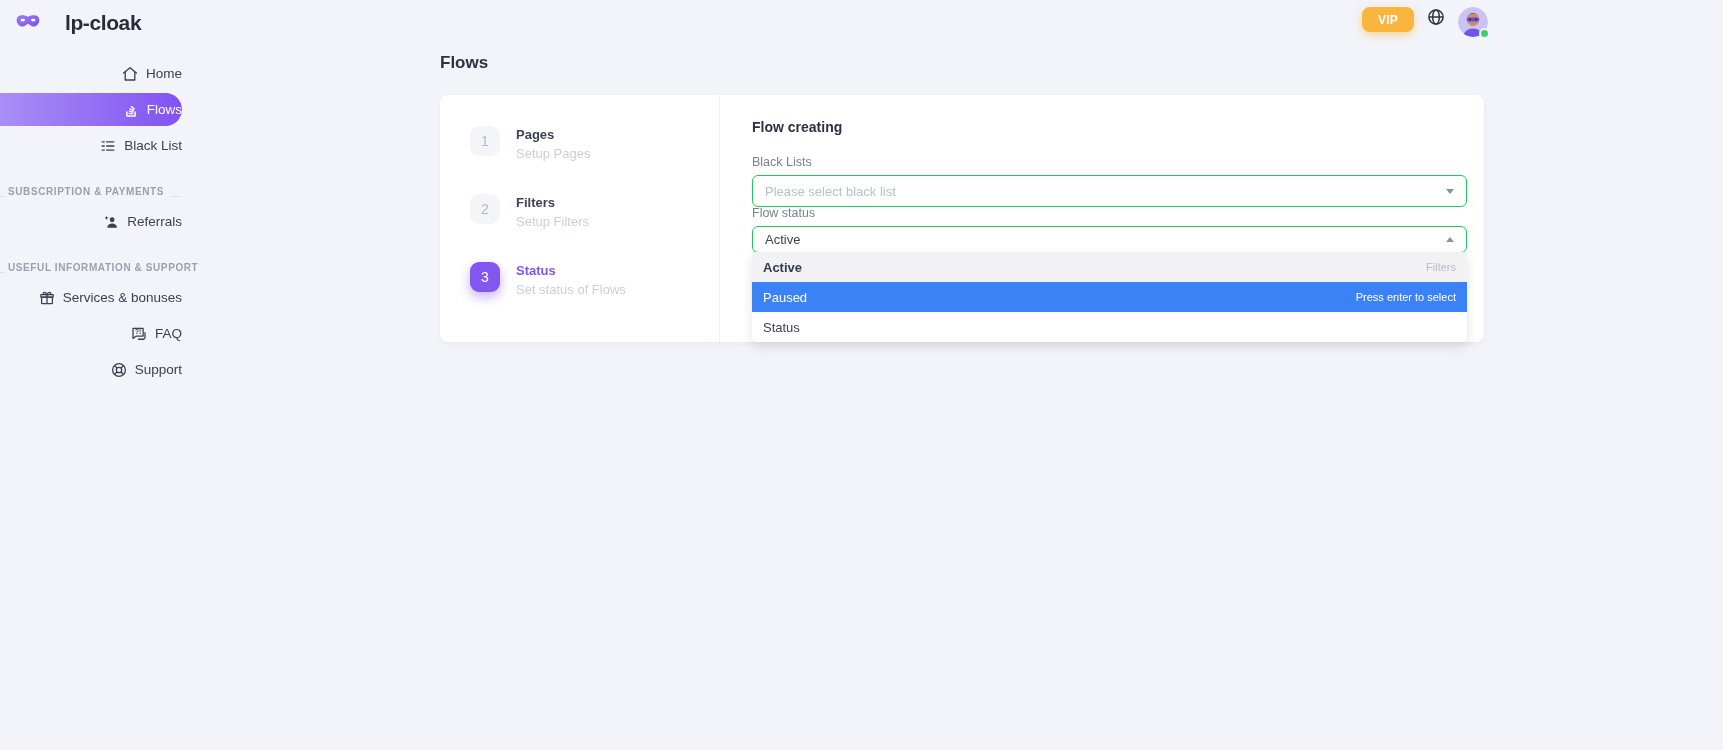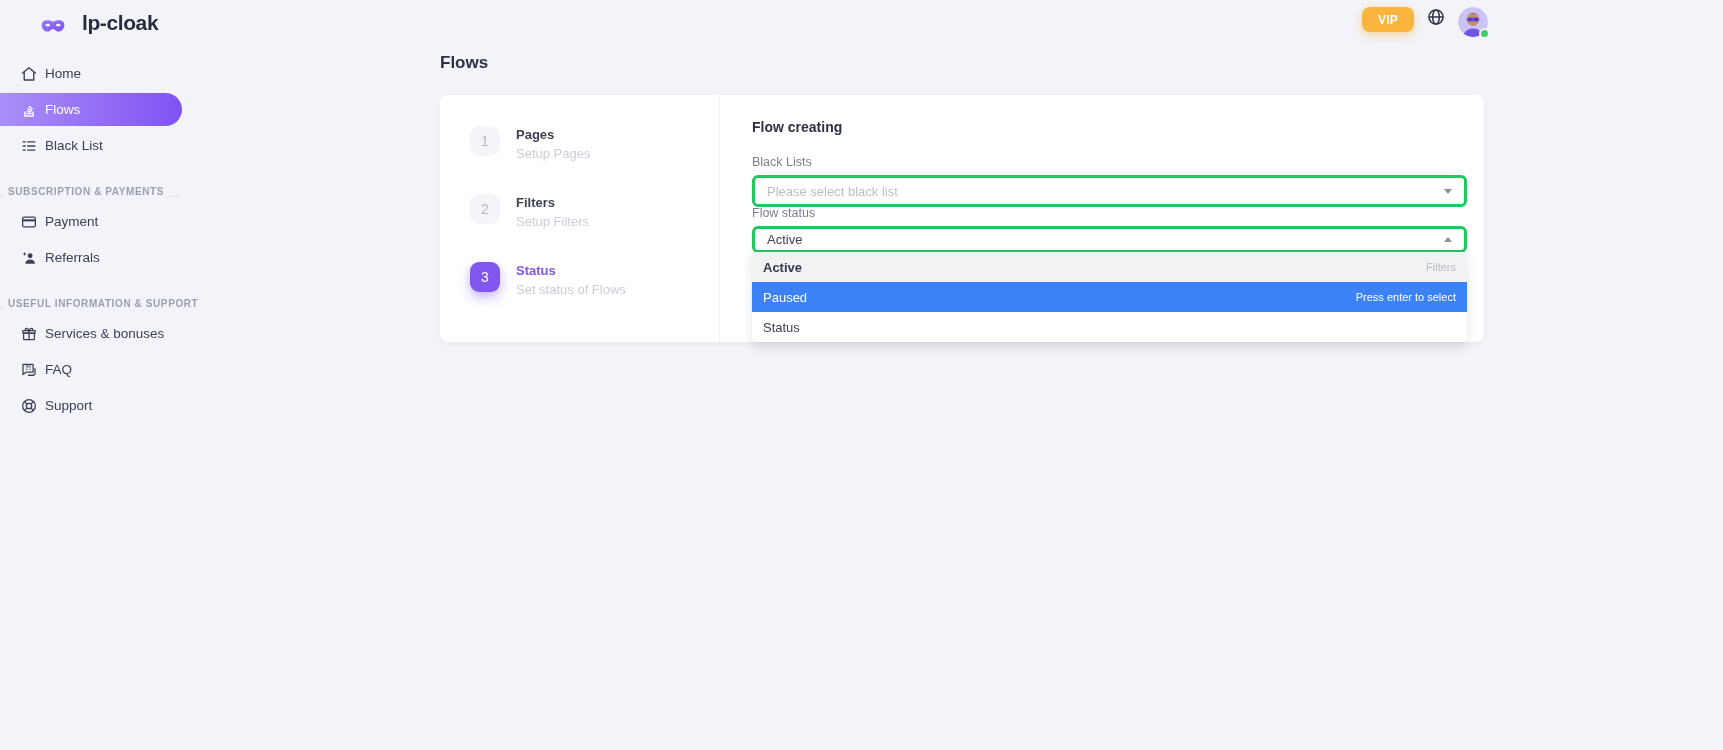--- a/index.html
+++ b/index.html
@@ -7,29 +7,29 @@
   body {
     position: relative;
     background: #f3f4f9;
     font-family: "Liberation Sans", sans-serif;
     overflow: hidden;
     color: #3b4052;
   }
 
   
   .sidebar { position: absolute; left: 0; top: 0; width: 182px; height: 100%; }
-  .logo { display: flex; align-items: flex-end; gap: 16px; padding: 11px 0 0 15px; cursor: pointer; margin-left: 25px; }
+  .logo { display: flex; align-items: flex-start; gap: 24px; padding: 11px 0 0 15px; cursor: pointer; }
   .logo svg { width: 26px; height: 19px; }
   .logo-text { font-size: 21px; font-weight: 800; color: #272b3a; letter-spacing: -0.4px; }
 
   .nav { margin-top: 22px; }
   .nav-item {
     display: flex; align-items: center; gap: 7px;
     height: 33px; padding-left: 20px; margin-top: 3px;
-    font-size: 13.5px; color: #3b4052; cursor: pointer;
+    font-size: 13.5px; color: #3b4052; cursor: pointer; justify-content: flex-end;
   }
   .nav-item svg { width: 18px; height: 18px; flex: none; }
   .nav-item.active {
     background: linear-gradient(90deg, #a98ff7, #8152f2);
     color: #ffffff;
     border-radius: 0 999px 999px 0;
   }
   .section-title {
     display: flex; align-items: flex-end;
     margin: 24px 0 8px 0;
@@ -79,21 +79,21 @@
   .step-title { font-size: 13px; font-weight: 700; color: #3d4254; padding-top: 1px; }
   .step.active .step-title { color: #8257f0; }
   .step-sub { font-size: 13px; color: #caced9; margin-top: 4px; }
 
   .form-col { flex: 1; position: relative; padding: 24px 17px 12px 32px; }
   .form-title { font-size: 14px; font-weight: 700; color: #2c3144; line-height: 16px; margin-bottom: 21px; }
   .field-label { font-size: 12.5px; color: #7b8190; line-height: 13px; margin-bottom: 6px; }
   .field-label + .select { margin-bottom: 0; }
 
   .select {
-    border: 3px solid #22c55e; border-radius: 6px; background: #fff;
+    border: 1px solid #22c55e; border-radius: 6px; background: #fff;
     display: flex; align-items: center; padding: 0 12px;
     cursor: pointer; width: 100%;
   }
   .select-lg { height: 32px; margin-bottom: 11px; }
   .select-sm { height: 27px; border-radius: 6px 6px 6px 6px; }
   .select .value { font-size: 13px; color: #3d4254; }
   .select .placeholder { font-size: 13px; color: #b9bfca; }
   .caret-down, .caret-up { margin-left: auto; width: 0; height: 0; border-left: 4px solid transparent; border-right: 4px solid transparent; }
   .caret-down { border-top: 5px solid #8b909d; }
   .caret-up { border-bottom: 5px solid #8b909d; }
@@ -158,27 +158,20 @@
         <path d="M4.5 6.5h2.2M4.5 12h2.2M4.5 17.5h2.2"></path>
           <path d="M10.5 6.5h9M10.5 12h9M10.5 17.5h9"></path>
       </svg>
       <span>Black List</span>
     </div>
 
     <div class="section-title">
       <span>SUBSCRIPTION &amp; PAYMENTS</span>
     </div>
 
-    <div class="nav-item">
-      <svg viewBox="0 0 24 24" fill="none" stroke="currentColor" stroke-width="1.7">
-        <rect x="3.5" y="5.5" width="17" height="13" rx="2"></rect>
-          <path d="M3.5 9.8h17" stroke-width="2.8"></path>
-      </svg>
-      <span>Payment</span>
-    </div>
 
     <div class="nav-item">
       <svg viewBox="0 0 24 24" fill="currentColor">
         <circle cx="13.5" cy="9" r="3.2"></circle>
         <path d="M7 19.5c0-3.4 2.9-5.6 6.5-5.6s6.5 2.2 6.5 5.6z"></path>
         <path d="M6.1 3.9l.8 1.9 1.9.8-1.9.8-.8 1.9-.8-1.9-1.9-.8 1.9-.8z"></path>
       </svg>
       <span>Referrals</span>
     </div>
 

